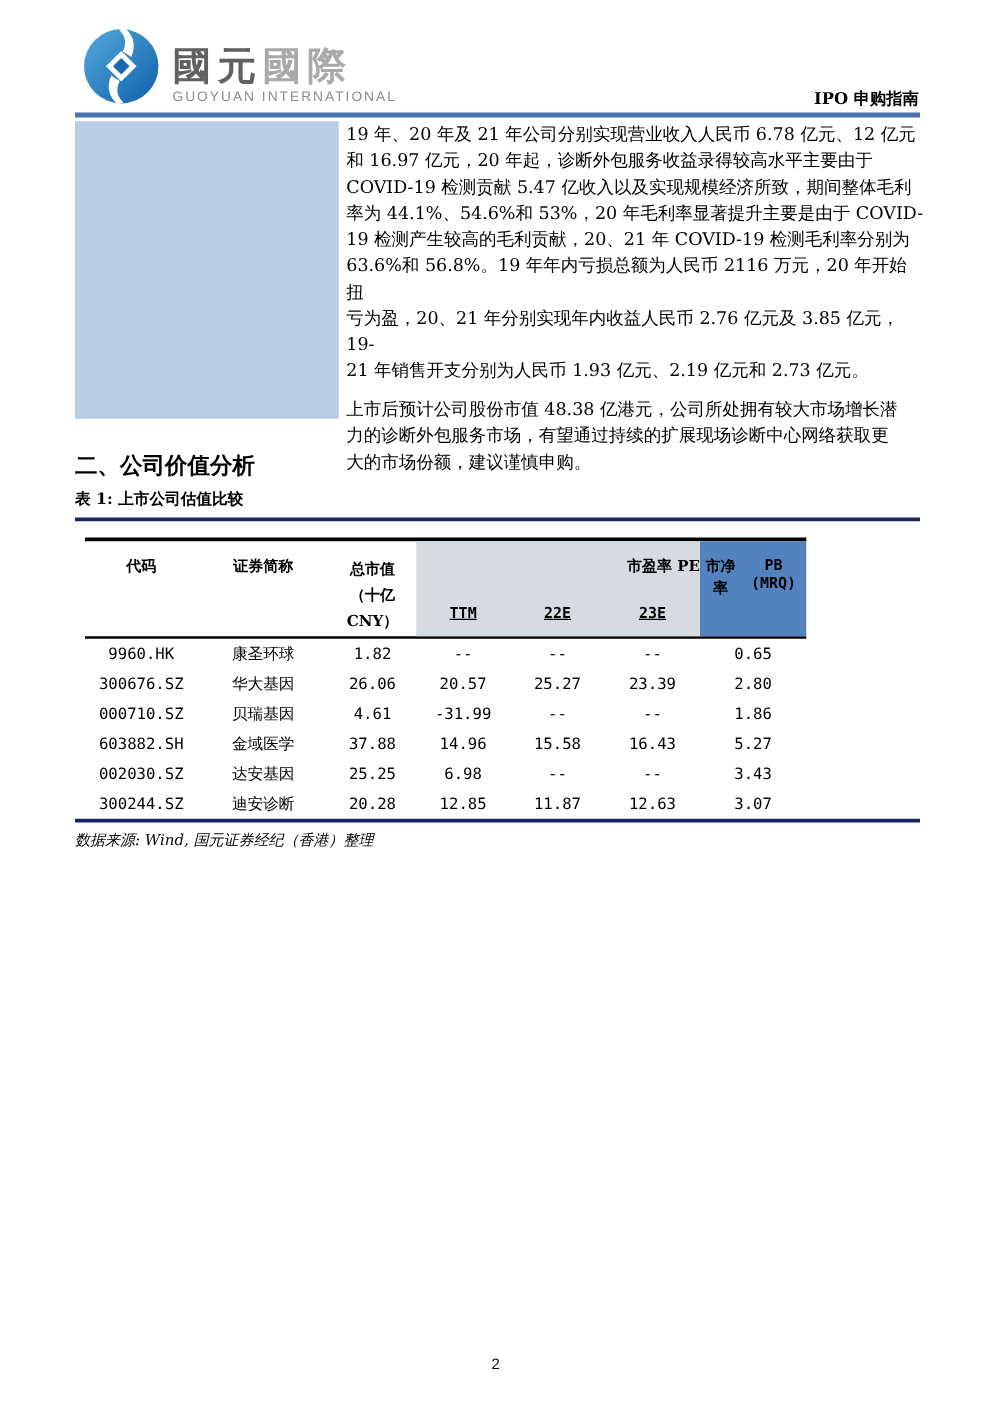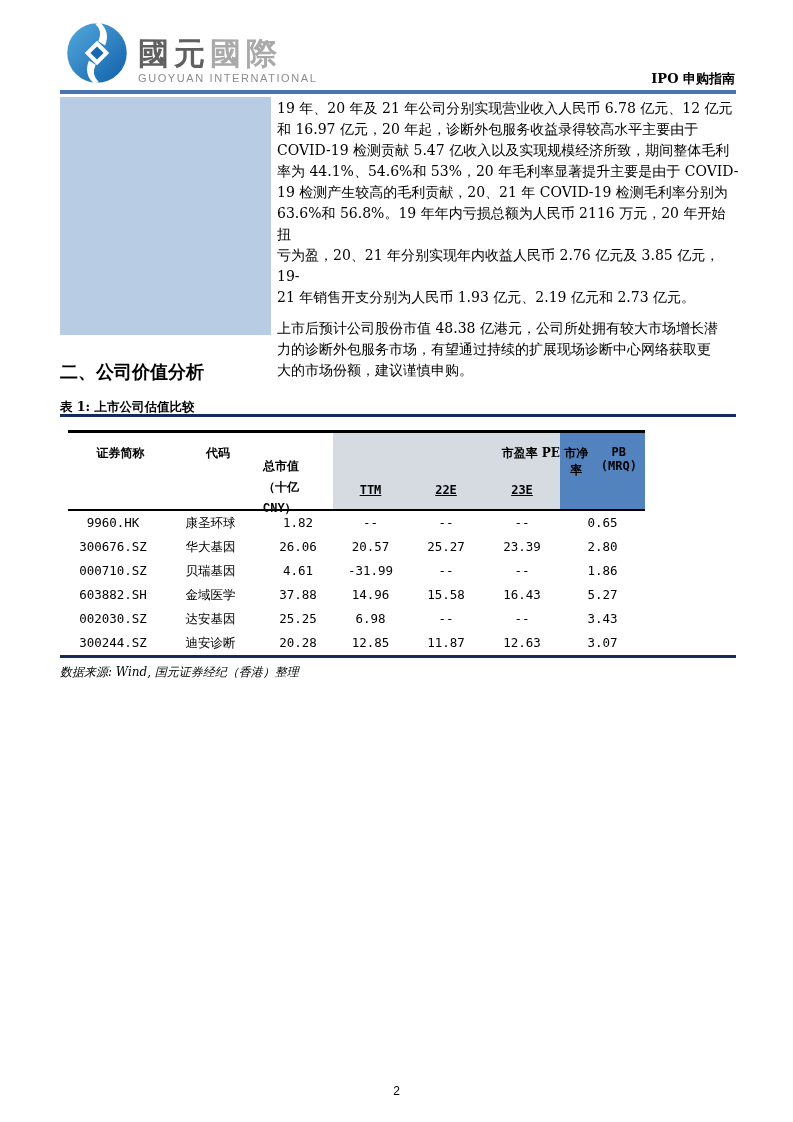--- a/index.html
+++ b/index.html
@@ -20,32 +20,32 @@
 
   .rule-top{position:absolute;left:60px;top:90px;width:676px;height:4px;background:#4a74b0;}
 
   
   .side-block{position:absolute;left:60px;top:97px;width:211px;height:238px;background:#b8cce4;}
   .summary{position:absolute;left:277px;top:98px;width:462px;font-size:14px;line-height:21px;}
   .summary .para2{margin-top:10px;}
 
   
   .section-heading{position:absolute;left:60px;top:360px;font-size:18px;font-weight:bold;}
-  .table-caption{position:absolute;left:60px;top:399px;font-size:12.5px;font-weight:bold;}
+  .table-caption{position:absolute;left:60px;top:391px;font-size:12.5px;font-weight:bold;}
   .rule-caption{position:absolute;left:60px;top:414px;width:676px;height:3px;background:#14295e;}
 
   
   .vtable{position:absolute;left:68px;top:430px;width:577px;}
   .t-topline{height:3px;background:#000;}
   .t-header{display:flex;height:76px;border-bottom:2.5px solid #000;
             font-weight:bold;font-size:12px;}
   .hc{box-sizing:border-box;}
   .hc-code{width:90px;padding-top:12px;text-align:center;}
   .hc-name{width:105px;padding-top:12px;text-align:center;}
-  .hc-cap{width:70px;padding-top:24px;text-align:left;line-height:21px;font-family:Liberation Mono, monospace;}
+  .hc-cap{width:70px;padding-top:12px;text-align:center;line-height:21px;}
   .pe-group{width:227px;background:#d5dbe1;display:flex;flex-direction:column;
             justify-content:space-between;padding:12px 0 12px 0;}
   .pe-title{text-align:right;}
   .pe-subrow{display:flex;font-family:"DejaVu Sans Mono","Liberation Mono",monospace;text-decoration:underline;}
   .pe-sub{text-align:center;}
   .pe-sub.ttm{width:75px;}
   .pe-sub.e22{width:76px;}
   .pe-sub.e23{width:76px;}
   .pb-col{width:85px;background:#5383bf;display:flex;flex-direction:row;
           justify-content:space-between;padding:12px 0 12px 0;text-align:center;}
@@ -116,22 +116,22 @@
       </div>
   </div>
 
   <div class="section-heading">二、公司价值分析</div>
   <div class="table-caption">表 1: 上市公司估值比较</div>
   <div class="rule-caption"></div>
 
   <div class="vtable">
     <div class="t-topline"></div>
     <div class="t-header">
+      <div class="hc hc-code">代码</div>
       <div class="hc hc-name">证券简称</div>
-      <div class="hc hc-code">代码</div>
       <div class="hc hc-cap">
         <div>总市值</div>
         <div>（十亿</div>
         <div>CNY）</div>
       </div>
       <div class="pe-group">
         <div class="pe-title">市盈率 PE</div>
         <div class="pe-subrow">
           <div class="pe-sub ttm">TTM</div>
           <div class="pe-sub e22">22E</div>

